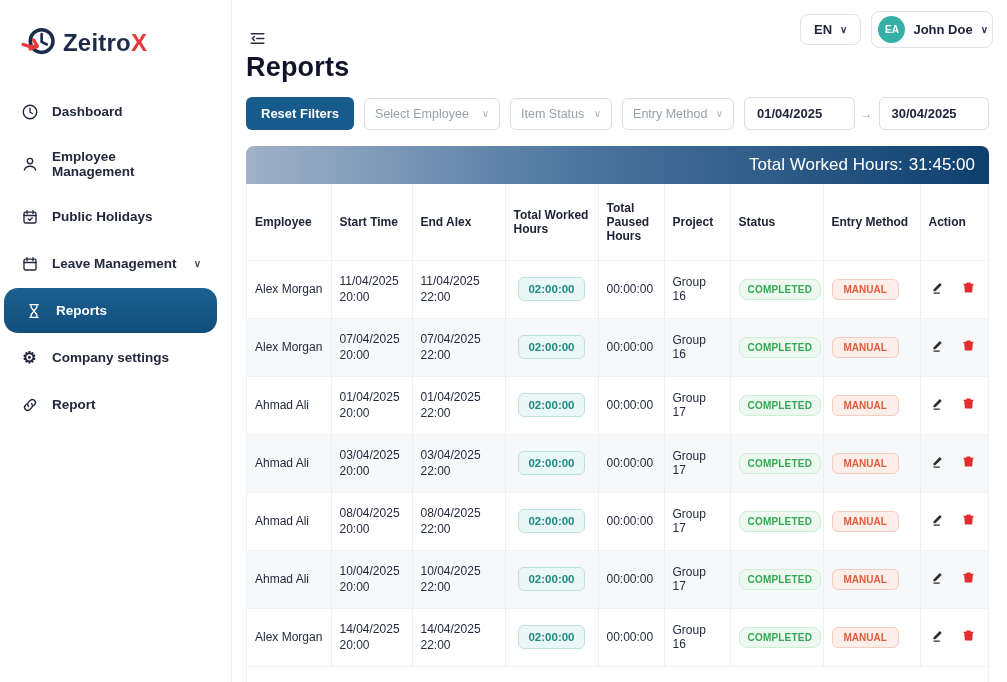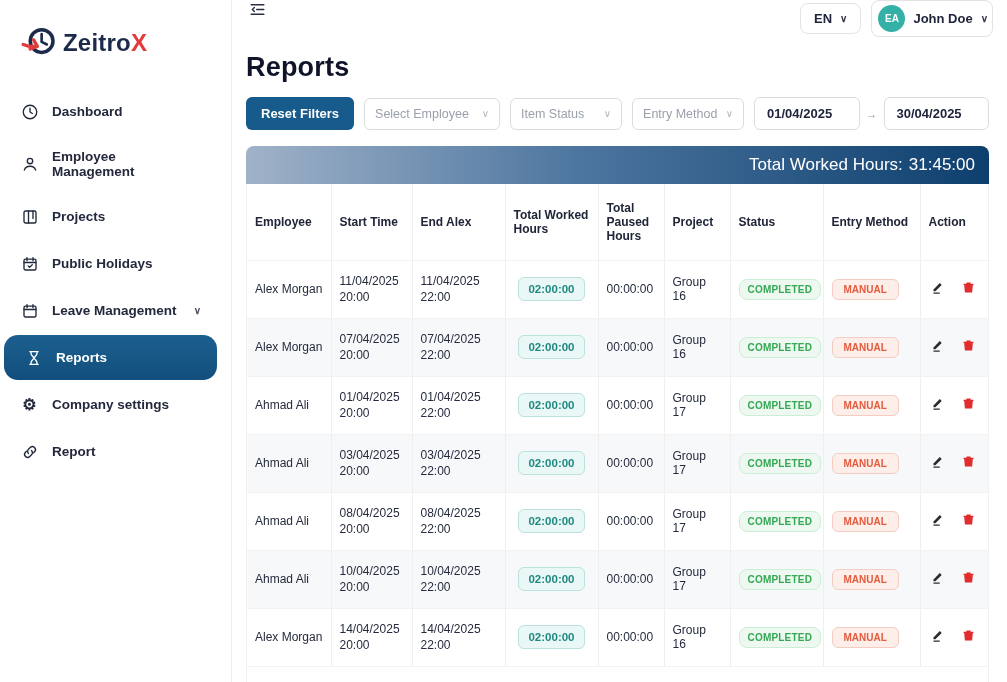--- a/index.html
+++ b/index.html
@@ -31,21 +31,21 @@
   .nav-item .glyph { font-size:16px; line-height:1; }
   .nav-item.active {
     background:linear-gradient(180deg,#1c608f,#114e7d);
     color:#ffffff; margin-right:14px; margin-left:4px;
   }
   .nav-chevron { margin-left:auto; font-size:10px; color:#4a4f63; }
 
   
   .main { flex:1; display:flex; flex-direction:column; min-width:0; }
 
-  .topbar { height:48px; display:flex; align-items:flex-start; padding:0 14px 0 16px; }
+  .topbar { height:48px; display:flex; align-items:flex-end; padding:0 14px 0 16px; }
   .collapse-btn { background:none; border:none; cursor:pointer; color:#2a2f45; display:flex; align-items:center; }
   .collapse-btn svg { width:19px; height:19px; stroke:currentColor; fill:none; stroke-width:1.8; stroke-linecap:round; stroke-linejoin:round; }
   .topbar-right { margin-left:auto; display:flex; align-items:center; gap:10px; }
   .pill { display:flex; align-items:center; gap:8px; border:1px solid #e3e3e3; border-radius:8px; background:#fff; cursor:pointer; font-family:inherit; }
   .lang-pill { padding:7px 13px; font-size:13px; font-weight:600; color:#20253c; }
   .user-pill { padding:4px 4px 4px 6px; font-size:13px; font-weight:600; color:#20253c; }
   .avatar { width:27px; height:27px; border-radius:50%; background:#35b0a6; color:#fff; font-size:10px; font-weight:700; display:flex; align-items:center; justify-content:center; }
   .chev { font-size:10px; color:#30354a; }
 
   
@@ -61,21 +61,21 @@
   .btn-primary svg { width:14px; height:14px; stroke:#fff; fill:none; stroke-width:1.8; stroke-linecap:round; stroke-linejoin:round; }
 
   .filters { display:flex; align-items:center; gap:10px; margin-top:14px; }
   .select-box {
     display:flex; align-items:center; justify-content:space-between; gap:8px;
     border:1px solid #dcdcdc; border-radius:6px; background:#fff;
     padding:8px 10px; font-size:12.5px; color:#9aa0ab; cursor:pointer; font-family:inherit;
   }
   .select-box .chev { color:#b0b4bd; }
   .sel-employee { width:136px; }
-  .sel-status { width:112px; }
+  .sel-status { width:102px; }
   .sel-entry { width:112px; }
   .date-range { flex:1; display:flex; align-items:center; gap:6px; }
   .date-box {
     flex:1; border:1px solid #dcdcdc; border-radius:6px; background:#fff;
     padding:8px 12px; font-size:13px; font-weight:600; color:#20253c; text-align:left; font-family:inherit; cursor:pointer;
   }
   .range-arrow { color:#9aa0ab; font-size:12px; }
 
   .summary-bar {
     margin-top:16px; height:38px; border-radius:8px 8px 0 0;
@@ -134,29 +134,20 @@
       <button class="nav-item">
         <span class="nicon">
           <svg viewBox="0 0 24 24">
               <circle cx="12" cy="8" r="3.6"></circle>
               <path d="M4.5 20c1.4-3.8 4.6-5 7.5-5s6.1 1.2 7.5 5"></path>
             </svg>
         </span>
         <span>Employee Management</span>
       </button>
 
-      <button class="nav-item">
-        <span class="nicon">
-          <svg viewBox="0 0 24 24">
-              <rect x="4" y="4" width="16" height="16" rx="2"></rect>
-              <path d="M10 4v16M16 4v10"></path>
-            </svg>
-        </span>
-        <span>Projects</span>
-      </button>
 
       <button class="nav-item">
         <span class="nicon">
           <svg viewBox="0 0 24 24">
               <rect x="4" y="5.5" width="16" height="14.5" rx="2"></rect>
               <path d="M8 3.5v4M16 3.5v4M4 10h16M9.5 14.5l2 2 3.5-3.5"></path>
             </svg>
         </span>
         <span>Public Holidays</span>
       </button>

